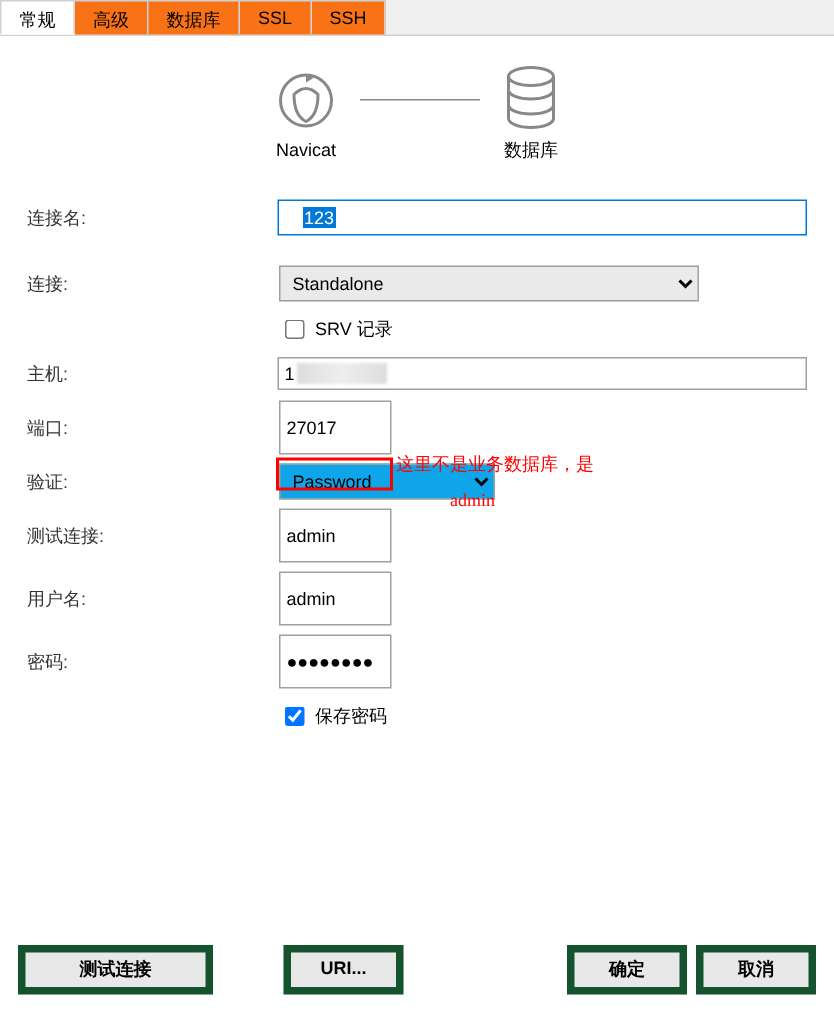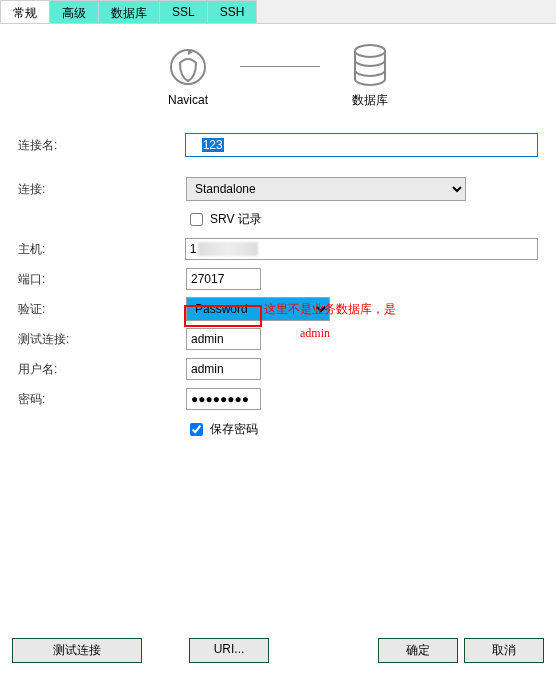--- a/index.html
+++ b/index.html
@@ -18,38 +18,38 @@
     .tabs {
       display: flex;
       border-bottom: 1px solid #d0d0d0;
       background: #f0f0f0;
       height: 24px;
     }
     .tab {
       padding: 4px 12px;
       border: 1px solid #d0d0d0;
       border-bottom: none;
-      background: #5eead4;
+      background: #f97316;
       cursor: pointer;
       margin-right: -1px;
     }
     .tab.active {
       background: #fff;
       border-bottom: 1px solid #fff;
       position: relative;
       z-index: 1;
     }
     .content {
       padding: 20px 18px 0 18px;
     }
     .diagram {
       display: flex;
       align-items: center;
       justify-content: center;
-      gap: 32px;
+      gap: 16px;
       margin-bottom: 24px;
     }
     .diagram-item {
       display: flex;
       flex-direction: column;
       align-items: center;
       gap: 6px;
     }
     .diagram-line {
       width: 80px;
@@ -62,21 +62,21 @@
       margin-bottom: 6px;
       min-height: 24px;
     }
     .form-label {
       width: 168px;
       color: #333;
     }
     input[type="text"], input[type="password"], select {
       border: 1px solid #a0a0a0;
       padding: 2px 4px;
-      height: 22px;
+      height: 36px;
       font-size: 12px;
       background: #fff;
     }
     input.med { width: 75px; }
     input.auth-db { width: 75px; }
     select.wide { width: 280px; height: 24px; background:#eaeaea; border:1px solid #a0a0a0;}
     select.med { width: 144px; height: 24px; background:#0ea5e9; border:1px solid #a0a0a0;}
     .conn-name-input {
       width: 356px;
       border: 1px solid #0078d7;
@@ -98,25 +98,26 @@
     .spacer { height: 14px; }
     .footer {
       position: absolute;
       bottom: 10px;
       left: 12px;
       right: 12px;
       display: flex;
       gap: 6px;
     }
     .footer .btn {
-      border: 1px solid #14532d;
+      border: 5px solid #14532d;
       background: #e8e8e8;
       padding: 3px 12px;
       cursor: pointer;
       text-align: center;
+      font-weight: bold;
     }
     .footer .btn.test { width: 130px; }
     .footer .btn.uri { width: 80px; margin-left: 41px; }
     .footer .btn.ok { width: 80px; }
     .footer .btn.cancel { width: 80px; }
     .footer .gap { flex: 1; }
     .annotation {
       position: absolute;
       color: #ff0000;
       font-size: 12px;

